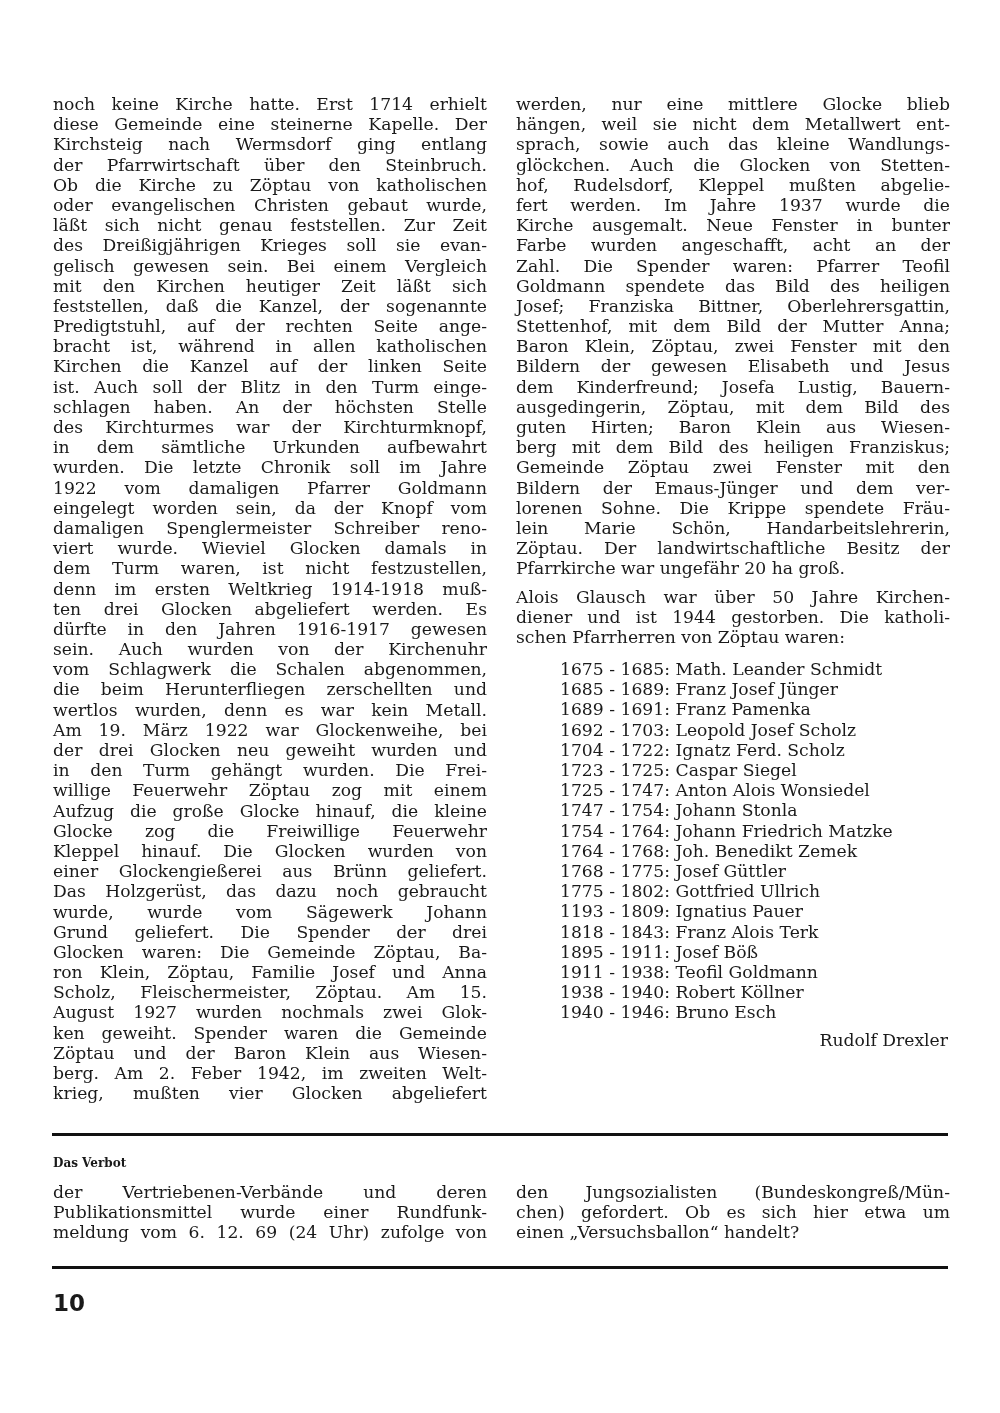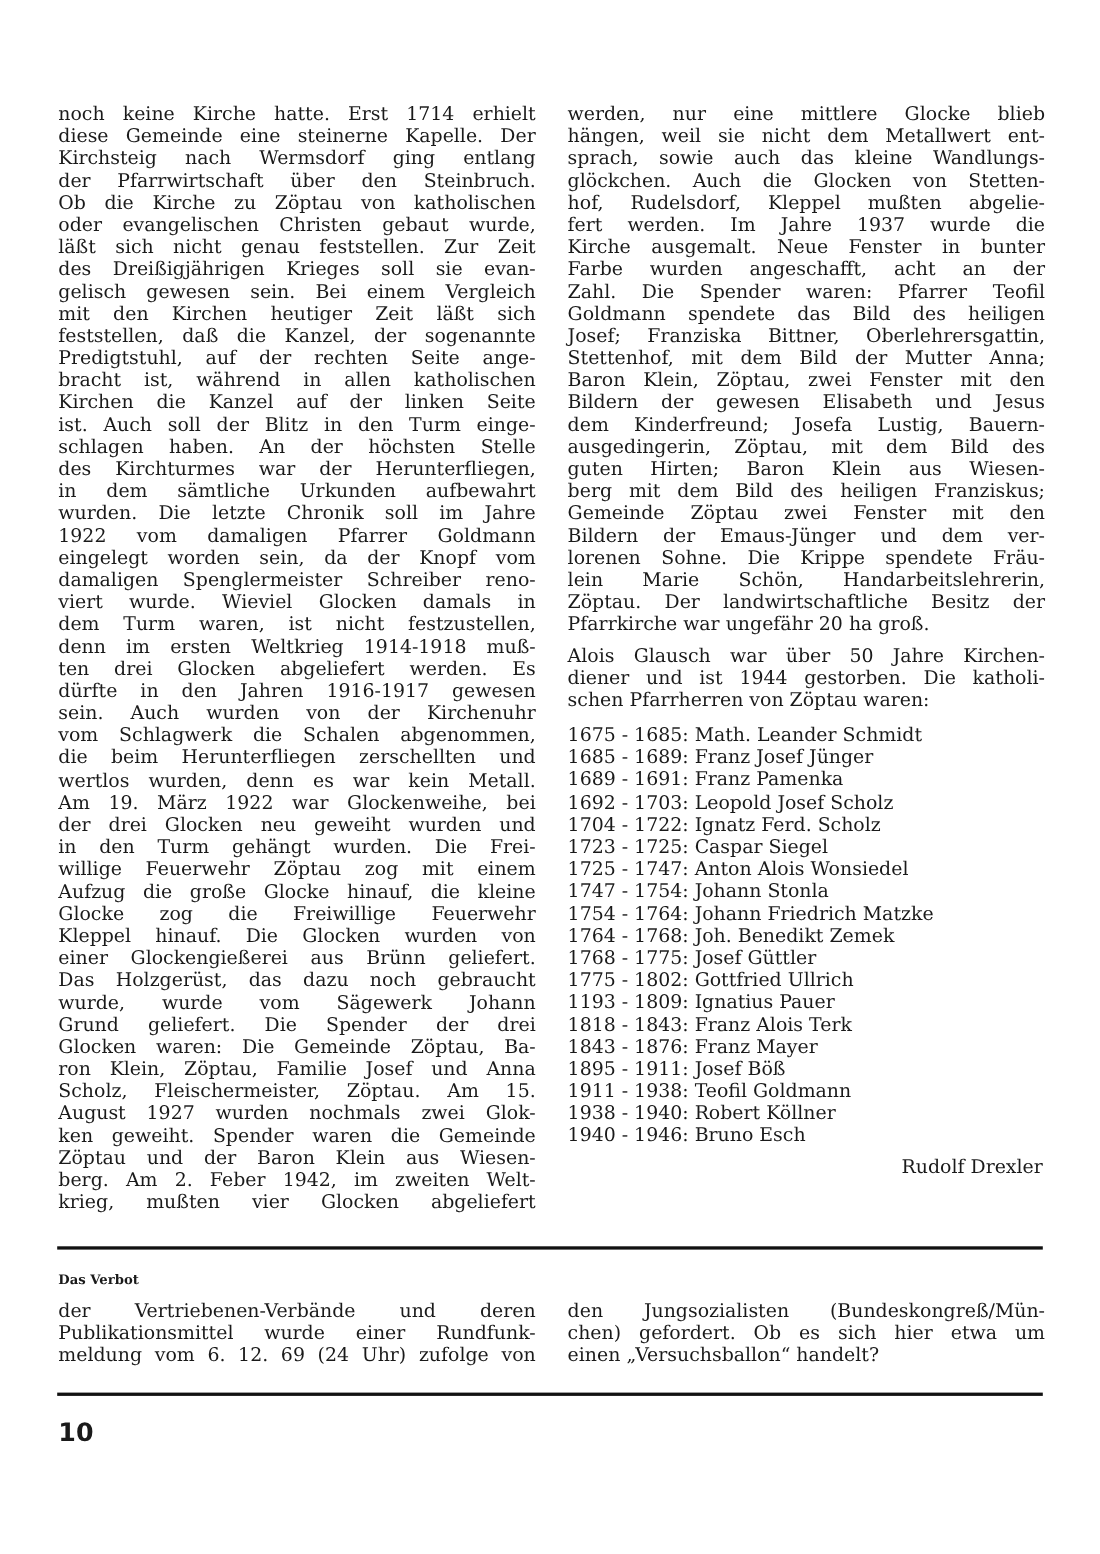--- a/index.html
+++ b/index.html
@@ -5,21 +5,21 @@
   html, body { margin: 0; padding: 0; background: #ffffff; }
   body { width: 1000px; height: 1413px; position: relative; overflow: hidden; color: #1a1a1a;
          font-family: "DejaVu Serif", "Liberation Serif", serif; }
   .col { position: absolute; font-size: 17.2px; line-height: 20.2px; }
   .col .ln { display: block; text-align: justify; text-align-last: justify; white-space: nowrap; height: 20.2px; }
   .col .ln.last { text-align-last: left; }
   #col-left { left: 53px; top: 94px; width: 434px; }
   #col-right { left: 516px; top: 94px; width: 434px; }
   .para-gap { height: 8px; }
   .list { margin-top: 12px; }
-  .list .row { display: block; white-space: nowrap; height: 20.2px; }
+  .list .row { display: block; white-space: nowrap; height: 20.2px; margin-left: 44px; }
   .list .yr { display: inline-block; }
   .sig { text-align: right; margin-top: 8px; padding-right: 2px; white-space: nowrap; }
   .rule { position: absolute; left: 52px; width: 896px; background: #111; }
   #rule-top { top: 1133px; height: 3px; }
   #rule-bottom { top: 1266px; height: 3px; }
   #verbot-title { position: absolute; left: 53px; top: 1156px; font-weight: bold; font-size: 12px; }
   #verbot-left { left: 53px; top: 1182px; width: 434px; }
   #verbot-right { left: 516px; top: 1182px; width: 434px; font-family: "DejaVu Serif", serif; }
   #page-number { position: absolute; left: 53px; top: 1290px; font-family: "DejaVu Sans", sans-serif; font-weight: bold; font-size: 23px; }
 </style>
@@ -36,21 +36,21 @@
     <span class="ln">läßt sich nicht genau feststellen. Zur Zeit</span>
     <span class="ln">des Dreißigjährigen Krieges soll sie evan-</span>
     <span class="ln">gelisch gewesen sein. Bei einem Vergleich</span>
     <span class="ln">mit den Kirchen heutiger Zeit läßt sich</span>
     <span class="ln">feststellen, daß die Kanzel, der sogenannte</span>
     <span class="ln">Predigtstuhl, auf der rechten Seite ange-</span>
     <span class="ln">bracht ist, während in allen katholischen</span>
     <span class="ln">Kirchen die Kanzel auf der linken Seite</span>
     <span class="ln">ist. Auch soll der Blitz in den Turm einge-</span>
     <span class="ln">schlagen haben. An der höchsten Stelle</span>
-    <span class="ln">des Kirchturmes war der Herunterfliegen,</span>
+    <span class="ln">des Kirchturmes war der Kirchturmknopf,</span>
     <span class="ln">in dem sämtliche Urkunden aufbewahrt</span>
     <span class="ln">wurden. Die letzte Chronik soll im Jahre</span>
     <span class="ln">1922 vom damaligen Pfarrer Goldmann</span>
     <span class="ln">eingelegt worden sein, da der Knopf vom</span>
     <span class="ln">damaligen Spenglermeister Schreiber reno-</span>
     <span class="ln">viert wurde. Wieviel Glocken damals in</span>
     <span class="ln">dem Turm waren, ist nicht festzustellen,</span>
     <span class="ln">denn im ersten Weltkrieg 1914-1918 muß-</span>
     <span class="ln">ten drei Glocken abgeliefert werden. Es</span>
     <span class="ln">dürfte in den Jahren 1916-1917 gewesen</span>
@@ -120,21 +120,20 @@
       <div class="row"><span class="yr">1704 - 1722:</span> <span>Ignatz Ferd. Scholz</span></div>
       <div class="row"><span class="yr">1723 - 1725:</span> <span>Caspar Siegel</span></div>
       <div class="row"><span class="yr">1725 - 1747:</span> <span>Anton Alois Wonsiedel</span></div>
       <div class="row"><span class="yr">1747 - 1754:</span> <span>Johann Stonla</span></div>
       <div class="row"><span class="yr">1754 - 1764:</span> <span>Johann Friedrich Matzke</span></div>
       <div class="row"><span class="yr">1764 - 1768:</span> <span>Joh. Benedikt Zemek</span></div>
       <div class="row"><span class="yr">1768 - 1775:</span> <span>Josef Güttler</span></div>
       <div class="row"><span class="yr">1775 - 1802:</span> <span>Gottfried Ullrich</span></div>
       <div class="row"><span class="yr">1193 - 1809:</span> <span>Ignatius Pauer</span></div>
       <div class="row"><span class="yr">1818 - 1843:</span> <span>Franz Alois Terk</span></div>
-      <div class="row"><span class="yr">1843 - 1876:</span> <span>Franz Mayer</span></div>
       <div class="row"><span class="yr">1895 - 1911:</span> <span>Josef Böß</span></div>
       <div class="row"><span class="yr">1911 - 1938:</span> <span>Teofil Goldmann</span></div>
       <div class="row"><span class="yr">1938 - 1940:</span> <span>Robert Köllner</span></div>
       <div class="row"><span class="yr">1940 - 1946:</span> <span>Bruno Esch</span></div>
     </div>
   <div class="sig">Rudolf Drexler</div>
 </div>
 
 <div id="rule-top" class="rule"></div>
 

